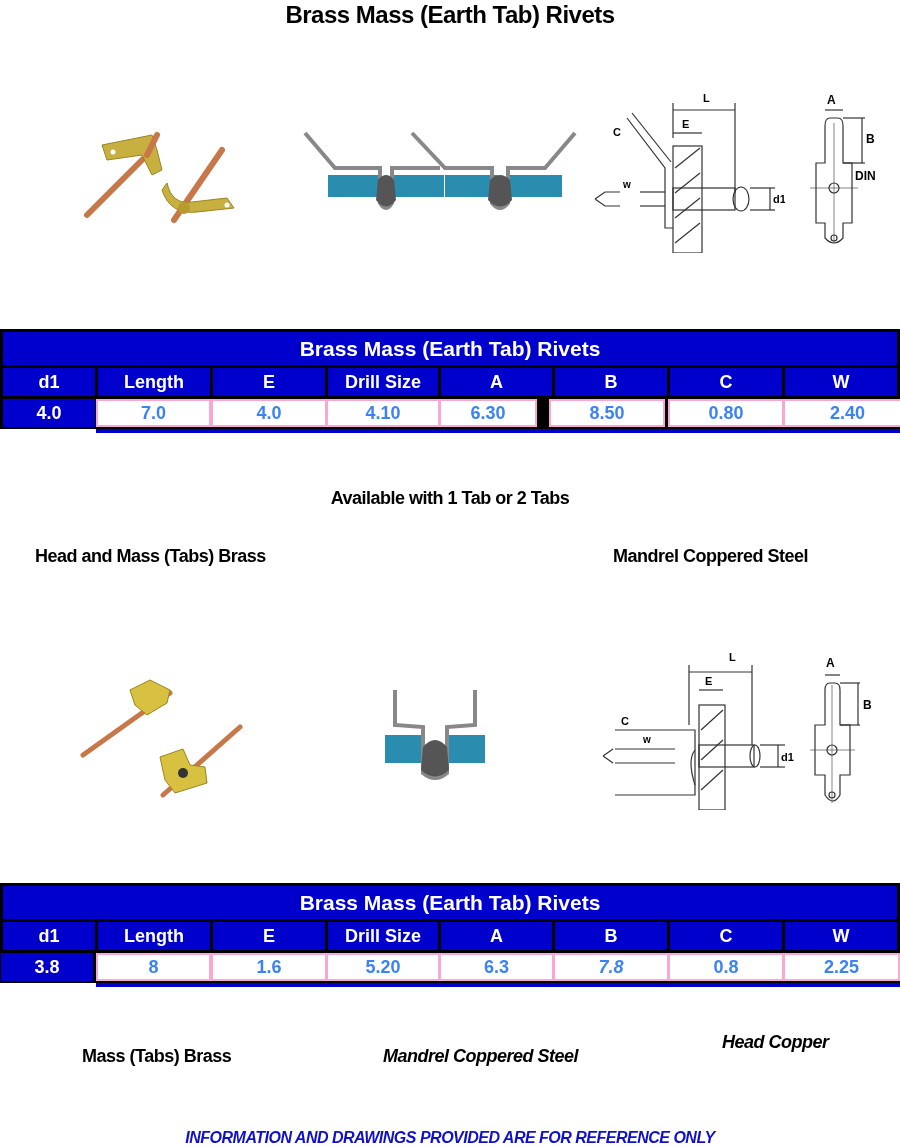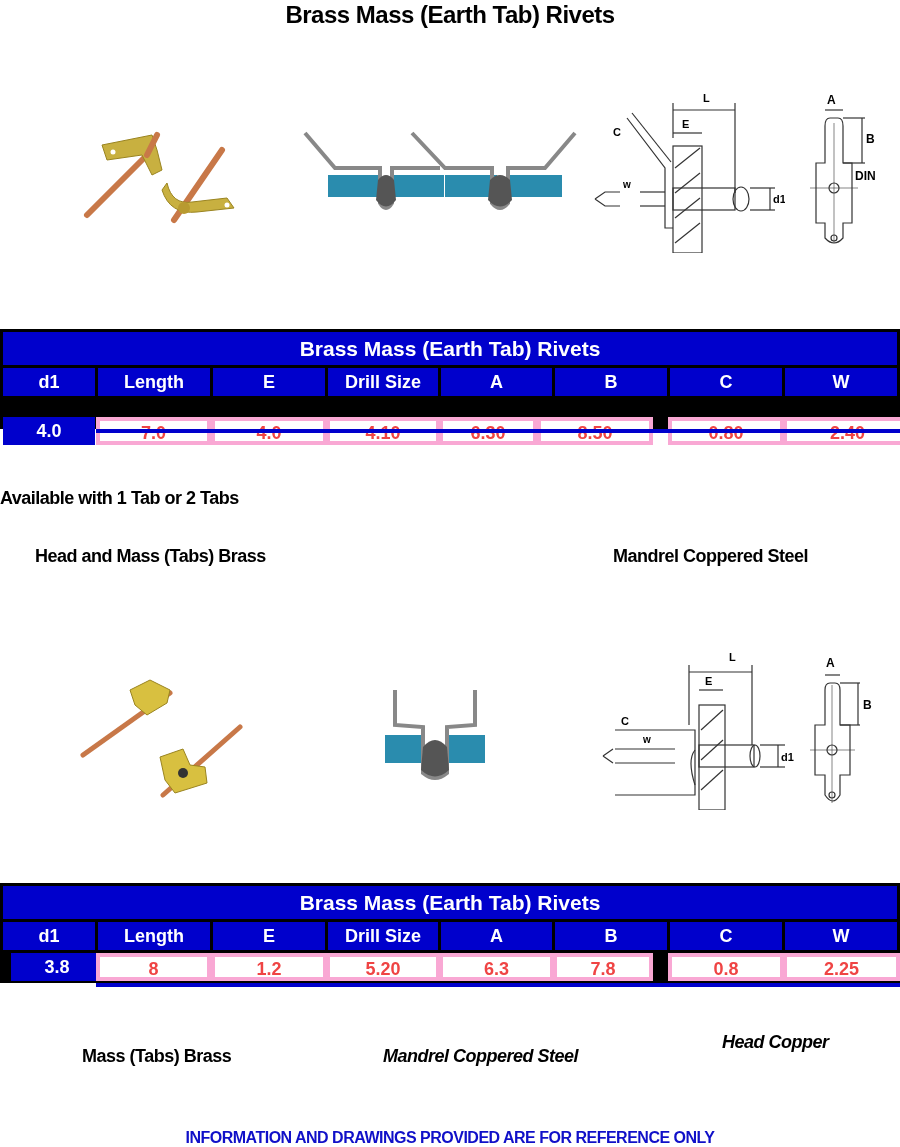--- a/index.html
+++ b/index.html
@@ -8,21 +8,21 @@
   .title { top:0; left:0; width:900px; text-align:center; font-weight:bold; font-size:24px; line-height:30px; letter-spacing:-0.5px; }
   .note { font-weight:bold; font-size:18px; letter-spacing:-0.5px; white-space:nowrap; }
   .italic { font-style:italic; }
   .footer { color:#1010c8; font-weight:bold; font-size:16px; letter-spacing:-0.5px; text-align:center; width:900px; left:0; }
 
   .spec-table { left:0; width:900px; background:#000; }
   .tbl-title { position:absolute; left:3px; right:3px; top:3px; height:33px; background:#0000cc; color:#fff; font-weight:bold; font-size:21px; text-align:center; line-height:33px; }
   .tbl-row { position:absolute; left:0; right:0; height:28px; }
   .cell { position:absolute; top:0; height:28px; line-height:28px; text-align:center; font-weight:bold; font-size:18px; }
   .hcell { background:#0000cc; color:#fff; }
-  .vcell { background:#fff; color:#ef4444; border:4px solid #f9a8d4; box-sizing:border-box; line-height:24px; }
+  .vcell { background:#fff; color:#3b82f6; border:2px solid #f9a8d4; box-sizing:border-box; line-height:24px; }
   .vcell.first { background:#0000cc; color:#fff; border:none; line-height:28px; }
 
   svg { display:block; }
 </style>
 </head>
 <body>
 
 <div class="abs title">Brass Mass (Earth Tab) Rivets</div>
 
 <div class="abs" style="left:62px;top:90px;width:220px;height:170px;">
@@ -111,34 +111,34 @@
   <div class="tbl-row" style="top:39px;">
     <div class="cell hcell" style="left:3px;width:92px;">d1</div>
     <div class="cell hcell" style="left:98px;width:112px;">Length</div>
     <div class="cell hcell" style="left:213px;width:112px;">E</div>
     <div class="cell hcell" style="left:328px;width:110px;">Drill Size</div>
     <div class="cell hcell" style="left:441px;width:111px;">A</div>
     <div class="cell hcell" style="left:555px;width:112px;">B</div>
     <div class="cell hcell" style="left:670px;width:112px;">C</div>
     <div class="cell hcell" style="left:785px;width:112px;">W</div>
   </div>
-  <div class="tbl-row" style="top:70px;margin-top:18px;">
+  <div class="tbl-row" style="top:70px;">
     <div class="cell vcell first" style="left:3px;width:92px;">4.0</div>
     <div class="cell vcell" style="left:96px;width:115px;">7.0</div>
     <div class="cell vcell" style="left:211px;width:116px;">4.0</div>
     <div class="cell vcell" style="left:326px;width:114px;">4.10</div>
     <div class="cell vcell" style="left:439px;width:98px;">6.30</div>
-    <div class="cell vcell" style="left:537px;width:116px;">8.50</div>
+    <div class="cell vcell" style="left:549px;width:116px;">8.50</div>
     <div class="cell vcell" style="left:668px;width:116px;">0.80</div>
     <div class="cell vcell" style="left:783px;width:129px;">2.40</div>
   </div>
 </div>
 <div class="abs" style="top:429px;left:96px;width:804px;height:4px;background:#0000cc;"></div>
 
-<div class="abs note" style="top:488px;left:0;width:900px;">Available with 1 Tab or 2 Tabs</div>
+<div class="abs note" style="top:488px;left:0;width:900px;text-align:center;">Available with 1 Tab or 2 Tabs</div>
 <div class="abs note" style="top:546px;left:35px;">Head and Mass (Tabs) Brass</div>
 <div class="abs note" style="top:546px;left:613px;">Mandrel Coppered Steel</div>
 
 <div class="abs" style="left:75px;top:675px;width:190px;height:130px;">
   <svg width="190" height="130" viewBox="0 0 190 130">
     <line x1="8" y1="80" x2="95" y2="18" stroke="#c87848" stroke-width="5" stroke-linecap="round"></line>
     <path d="M55,15 L75,5 L95,15 L92,28 L72,40 L60,30 Z" fill="#d8c040" stroke="#9a8420"></path>
     <line x1="88" y1="120" x2="165" y2="52" stroke="#c87848" stroke-width="5" stroke-linecap="round"></line>
     <path d="M85,82 L108,74 L115,90 L130,92 L132,108 L100,118 L90,105 Z" fill="#d8c040" stroke="#9a8420"></path>
     <circle cx="108" cy="98" r="5" fill="#333"></circle>
@@ -208,29 +208,29 @@
     <div class="cell hcell" style="left:3px;width:92px;">d1</div>
     <div class="cell hcell" style="left:98px;width:112px;">Length</div>
     <div class="cell hcell" style="left:213px;width:112px;">E</div>
     <div class="cell hcell" style="left:328px;width:110px;">Drill Size</div>
     <div class="cell hcell" style="left:441px;width:111px;">A</div>
     <div class="cell hcell" style="left:555px;width:112px;">B</div>
     <div class="cell hcell" style="left:670px;width:112px;">C</div>
     <div class="cell hcell" style="left:785px;width:112px;">W</div>
   </div>
   <div class="tbl-row" style="top:70px;">
-    <div class="cell vcell first" style="left:11px;width:92px;">3.8</div>
+    <div class="cell vcell first" style="left:1px;width:92px;">3.8</div>
     <div class="cell vcell" style="left:96px;width:115px;">8</div>
-    <div class="cell vcell" style="left:211px;width:116px;">1.2</div>
+    <div class="cell vcell" style="left:211px;width:116px;">1.6</div>
     <div class="cell vcell" style="left:326px;width:114px;">5.20</div>
     <div class="cell vcell" style="left:439px;width:115px;">6.3</div>
-    <div class="cell vcell" style="left:553px;width:100px;">7.8</div>
+    <div class="cell vcell" style="left:553px;width:116px;font-style:italic;">7.8</div>
     <div class="cell vcell" style="left:668px;width:116px;">0.8</div>
     <div class="cell vcell" style="left:783px;width:117px;">2.25</div>
   </div>
 </div>
 <div class="abs" style="top:983px;left:96px;width:804px;height:4px;background:#0000cc;"></div>
 
 <div class="abs note" style="top:1046px;left:82px;">Mass (Tabs) Brass</div>
 <div class="abs note italic" style="top:1046px;left:383px;">Mandrel Coppered Steel</div>
 <div class="abs note italic" style="top:1032px;left:722px;">Head Copper</div>
 
-<div class="abs footer" style="top:1129px;">INFORMATION AND DRAWINGS PROVIDED ARE FOR REFERENCE ONLY</div>
+<div class="abs footer" style="top:1129px;font-style:italic;">INFORMATION AND DRAWINGS PROVIDED ARE FOR REFERENCE ONLY</div>
 
 </body></html>

